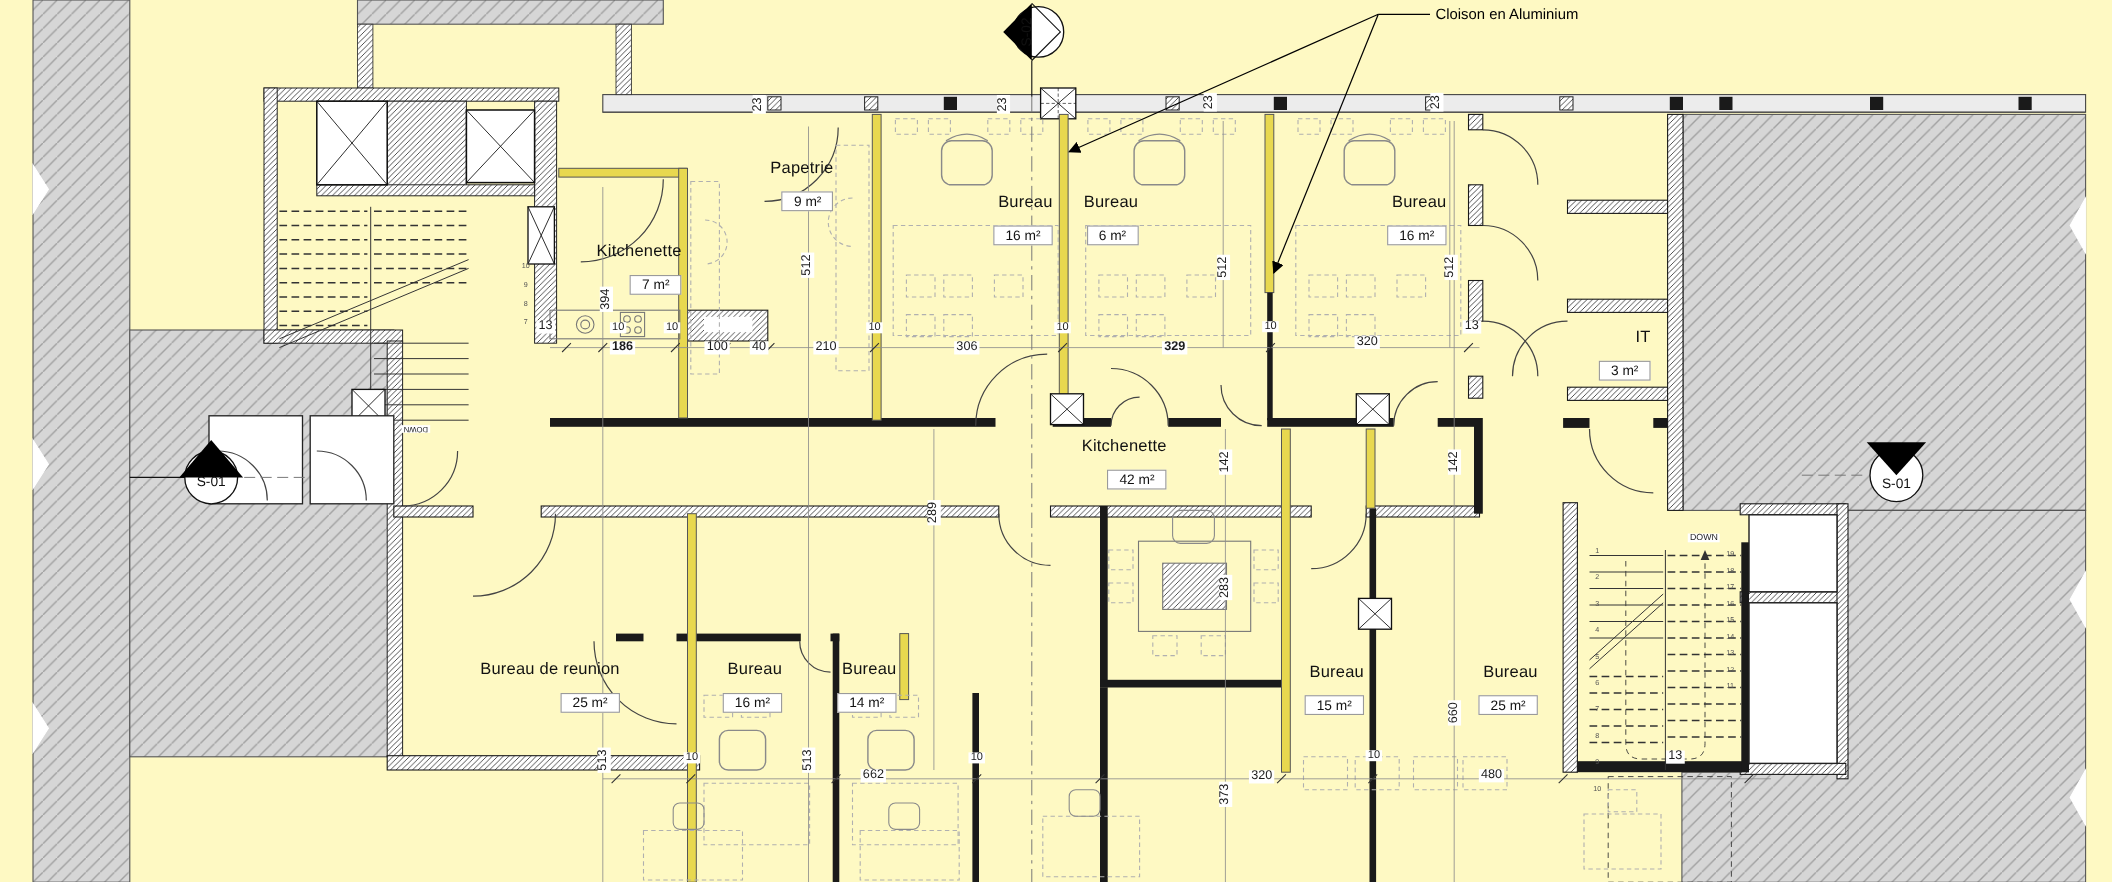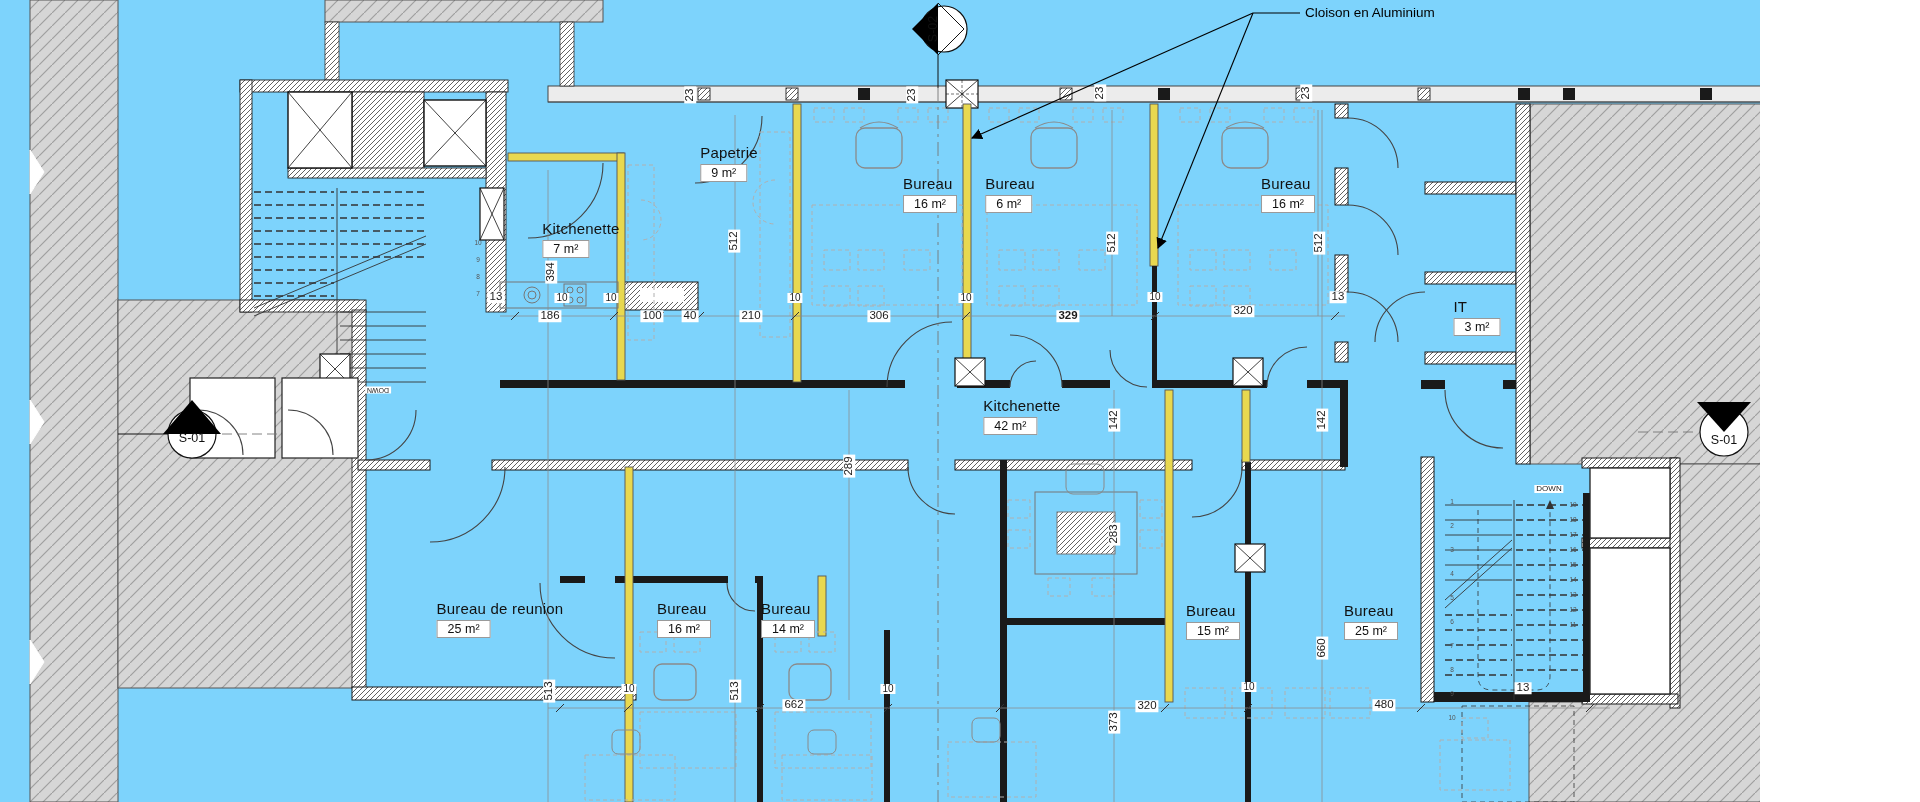--- a/index.html
+++ b/index.html
@@ -1,22 +1,22 @@
 <!DOCTYPE html>
 <html><head>
 <meta charset="utf-8">
 <style>
   html,body{margin:0;padding:0;background:#fff;}
-  #canvas{position:relative;width:1760px;height:802px;background:#7dd3fc;overflow:hidden;
+  #canvas{position:relative;width:1920px;height:802px;background:#fef9c3;overflow:hidden;
           font-family:"Liberation Sans",sans-serif;color:#111;}
   #plan-svg{position:absolute;left:0;top:0;}
-  .room-label{position:absolute;transform:translateX(-50%);text-align:left;white-space:nowrap;}
+  .room-label{position:absolute;transform:translateX(-50%);text-align:right;white-space:nowrap;}
   .rname{font-size:15px;color:#111;letter-spacing:.2px;}
   .rarea{display:inline-block;font-size:12.5px;color:#111;border:1px solid #9a9a9a;background:#fff;
-         padding:0 10px;margin-top:3px;line-height:16px;}
+         padding:0 10px;margin-top:13px;line-height:16px;}
   .dim{position:absolute;font-size:11.5px;color:#1c1c1c;background:#fff;padding:0 2px;white-space:nowrap;
        transform:translate(-50%,-50%);line-height:1;}
   .stair-num{position:absolute;font-size:6.5px;color:#555;transform:translate(-50%,-50%);line-height:1;}
   .marker-text{position:absolute;font-size:12.5px;color:#111;transform:translate(-50%,-50%);white-space:nowrap;}
   .marker-text.rot{transform:translate(-50%,-50%) rotate(-90deg);}
   .callout{position:absolute;font-size:13.5px;color:#000;white-space:nowrap;}
 </style>
 </head>
 <body>
 
@@ -431,21 +431,21 @@
   <div class="rname">Bureau</div>
   <div class="rarea">25 m²</div>
 </div>
 
 <div id="dim-layer">
       <span class="dim" style="left: 690px; top: 95px; transform: translate(-50%, -50%) rotate(-90deg);">23</span>
       <span class="dim" style="left: 912px; top: 95px; transform: translate(-50%, -50%) rotate(-90deg);">23</span>
       <span class="dim" style="left: 1100px; top: 93px; transform: translate(-50%, -50%) rotate(-90deg);">23</span>
       <span class="dim" style="left: 1306px; top: 93px; transform: translate(-50%, -50%) rotate(-90deg);">23</span>
       <span class="dim" style="left: 496px; top: 297px; transform: translate(-50%, -50%);">13</span>
-      <span class="dim" style="left: 550px; top: 316px; transform: translate(-50%, -50%);">186</span>
+      <span class="dim" style="left: 566px; top: 316px; transform: translate(-50%, -50%); font-weight: bold;">186</span>
       <span class="dim" style="left: 562px; top: 298px; font-size: 10px; transform: translate(-50%, -50%);">10</span>
       <span class="dim" style="left: 611px; top: 298px; font-size: 10px; transform: translate(-50%, -50%);">10</span>
       <span class="dim" style="left: 652px; top: 316px; transform: translate(-50%, -50%);">100</span>
       <span class="dim" style="left: 690px; top: 316px; transform: translate(-50%, -50%);">40</span>
       <span class="dim" style="left: 751px; top: 316px; transform: translate(-50%, -50%);">210</span>
       <span class="dim" style="left: 795px; top: 298px; font-size: 10px; transform: translate(-50%, -50%);">10</span>
       <span class="dim" style="left: 879px; top: 316px; transform: translate(-50%, -50%);">306</span>
       <span class="dim" style="left: 966px; top: 298px; font-size: 10px; transform: translate(-50%, -50%);">10</span>
       <span class="dim" style="left: 1068px; top: 316px; transform: translate(-50%, -50%); font-weight: bold;">329</span>
       <span class="dim" style="left: 1155px; top: 297px; font-size: 10px; transform: translate(-50%, -50%);">10</span>
@@ -461,21 +461,21 @@
       <span class="dim" style="left: 1114px; top: 534px; transform: translate(-50%, -50%) rotate(-90deg);">283</span>
       <span class="dim" style="left: 549px; top: 691px; transform: translate(-50%, -50%) rotate(-90deg);">513</span>
       <span class="dim" style="left: 735px; top: 691px; transform: translate(-50%, -50%) rotate(-90deg);">513</span>
       <span class="dim" style="left: 1322px; top: 648px; transform: translate(-50%, -50%) rotate(-90deg);">660</span>
       <span class="dim" style="left: 1114px; top: 722px; transform: translate(-50%, -50%) rotate(-90deg);">373</span>
       <span class="dim" style="left: 758px; top: 705px; transform: translate(-50%, -50%); margin-left: 36px;">662</span>
       <span class="dim" style="left: 629px; top: 689px; font-size: 10px; transform: translate(-50%, -50%);">10</span>
       <span class="dim" style="left: 888px; top: 689px; font-size: 10px; transform: translate(-50%, -50%);">10</span>
       <span class="dim" style="left: 1249px; top: 687px; font-size: 10px; transform: translate(-50%, -50%);">10</span>
       <span class="dim" style="left: 1147px; top: 706px; transform: translate(-50%, -50%);">320</span>
-      <span class="dim" style="left: 1384px; top: 705px; transform: translate(-50%, -50%);">480</span>
+      <span class="dim" style="left: 1356px; top: 705px; transform: translate(-50%, -50%);">480</span>
       <span class="dim" style="left: 1523px; top: 688px; transform: translate(-50%, -50%);">13</span>
       <span class="dim" style="left: 378px; top: 390px; font-size: 7px; transform: translate(-50%, -50%) rotate(180deg);">DOWN</span>
       <span class="dim" style="left: 1549px; top: 489px; font-size: 8px; transform: translate(-50%, -50%);">DOWN</span>
     </div>
 <div id="stair-num-layer">
       <span class="stair-num" style="left: 478px; top: 243px;">10</span>
       <span class="stair-num" style="left: 478px; top: 260px;">9</span>
       <span class="stair-num" style="left: 478px; top: 277px;">8</span>
       <span class="stair-num" style="left: 478px; top: 294px;">7</span>
       <span class="stair-num" style="left: 1452px; top: 502px;">1</span>

